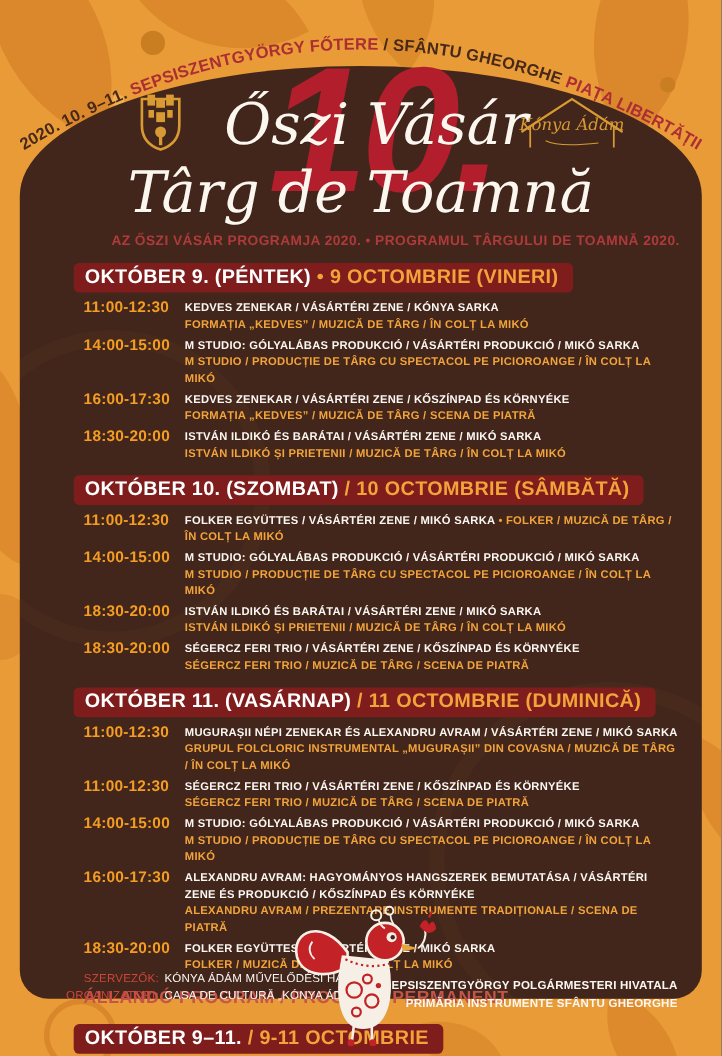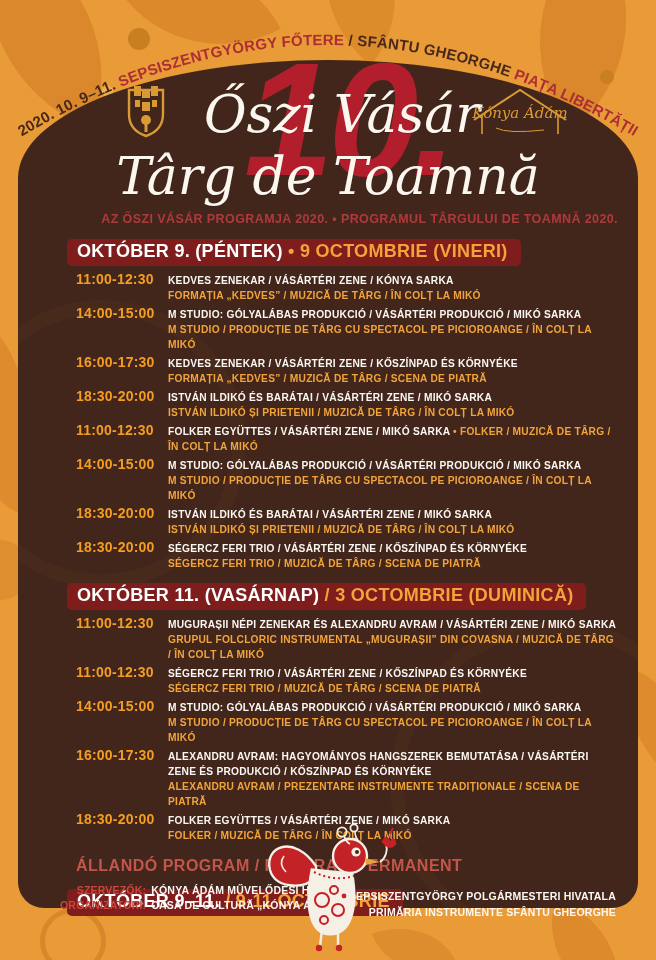--- a/index.html
+++ b/index.html
@@ -67,21 +67,21 @@
   .hu{color:#FBF7F2;}
   .ro,.ro-inline{color:#F2A43B;}
   .perm-title{
     color:#C4554A;font-weight:bold;font-size:16px;letter-spacing:.5px;
     margin:14px 0 5px 0;
   }
   
   .footer-left{
     position:absolute;left:60px;top:884px;z-index:7;
     display:grid;grid-template-columns:auto auto;column-gap:5px;row-gap:3px;
-    font-weight:bold;font-size:10.5px;letter-spacing:.2px;
+    font-weight:normal;font-size:10.5px;letter-spacing:.2px;
   }
   .footer-label{color:#CE453B;text-align:right;}
   .footer-text{color:#FBF7F2;}
   .footer-right{
     position:absolute;right:40px;top:888px;z-index:7;text-align:right;
     color:#FBF7F2;font-weight:bold;font-size:10.5px;letter-spacing:.2px;line-height:16px;
   }
   .bird-svg{position:absolute;left:256px;top:822px;z-index:8;}
 </style>
 </head>
@@ -162,21 +162,21 @@
               <div class="hu">KEDVES ZENEKAR / VÁSÁRTÉRI ZENE / KŐSZÍNPAD ÉS KÖRNYÉKE</div>
               <div class="ro">FORMAȚIA „KEDVES” / MUZICĂ DE TÂRG / SCENA DE PIATRĂ</div>
             </div>
           </div><div class="entry">
             <div class="time">18:30-20:00</div>
             <div class="lines">
               <div class="hu">ISTVÁN ILDIKÓ ÉS BARÁTAI / VÁSÁRTÉRI ZENE / MIKÓ SARKA</div>
               <div class="ro">ISTVÁN ILDIKÓ ȘI PRIETENII / MUZICĂ DE TÂRG / ÎN COLȚ LA MIKÓ</div>
             </div>
           </div></section>
-        <section class="day"><div class="entry">
+        <section class="day"><div class="day-header"><span class="hdr-hu">OKTÓBER 10. (SZOMBAT)</span> <span class="hdr-ro">/ 10 OCTOMBRIE (SÂMBĂTĂ)</span></div><div class="entry">
             <div class="time">11:00-12:30</div>
             <div class="lines">
               <div class="hu">FOLKER EGYÜTTES / VÁSÁRTÉRI ZENE / MIKÓ SARKA<span class="ro-inline"> • FOLKER / MUZICĂ DE TÂRG / ÎN COLȚ LA MIKÓ</span></div>
             </div>
           </div><div class="entry">
             <div class="time">14:00-15:00</div>
             <div class="lines">
               <div class="hu">M STUDIO: GÓLYALÁBAS PRODUKCIÓ / VÁSÁRTÉRI PRODUKCIÓ / MIKÓ SARKA</div>
               <div class="ro">M STUDIO / PRODUCȚIE DE TÂRG CU SPECTACOL PE PICIOROANGE / ÎN COLȚ LA MIKÓ</div>
             </div>
@@ -186,21 +186,21 @@
               <div class="hu">ISTVÁN ILDIKÓ ÉS BARÁTAI / VÁSÁRTÉRI ZENE / MIKÓ SARKA</div>
               <div class="ro">ISTVÁN ILDIKÓ ȘI PRIETENII / MUZICĂ DE TÂRG / ÎN COLȚ LA MIKÓ</div>
             </div>
           </div><div class="entry">
             <div class="time">18:30-20:00</div>
             <div class="lines">
               <div class="hu">SÉGERCZ FERI TRIO / VÁSÁRTÉRI ZENE / KŐSZÍNPAD ÉS KÖRNYÉKE</div>
               <div class="ro">SÉGERCZ FERI TRIO / MUZICĂ DE TÂRG / SCENA DE PIATRĂ</div>
             </div>
           </div></section>
-        <section class="day"><div class="day-header"><span class="hdr-hu">OKTÓBER 11. (VASÁRNAP)</span> <span class="hdr-ro">/ 3 OCTOMBRIE (DUMINICĂ)</span></div><div class="entry">
+        <section class="day"><div class="day-header"><span class="hdr-hu">OKTÓBER 11. (VASÁRNAP)</span> <span class="hdr-ro">/ 11 OCTOMBRIE (DUMINICĂ)</span></div><div class="entry">
             <div class="time">11:00-12:30</div>
             <div class="lines">
               <div class="hu">MUGURAȘII NÉPI ZENEKAR ÉS ALEXANDRU AVRAM / VÁSÁRTÉRI ZENE / MIKÓ SARKA</div>
               <div class="ro">GRUPUL FOLCLORIC INSTRUMENTAL „MUGURAȘII” DIN COVASNA / MUZICĂ DE TÂRG / ÎN COLȚ LA MIKÓ</div>
             </div>
           </div><div class="entry">
             <div class="time">11:00-12:30</div>
             <div class="lines">
               <div class="hu">SÉGERCZ FERI TRIO / VÁSÁRTÉRI ZENE / KŐSZÍNPAD ÉS KÖRNYÉKE</div>
               <div class="ro">SÉGERCZ FERI TRIO / MUZICĂ DE TÂRG / SCENA DE PIATRĂ</div>

